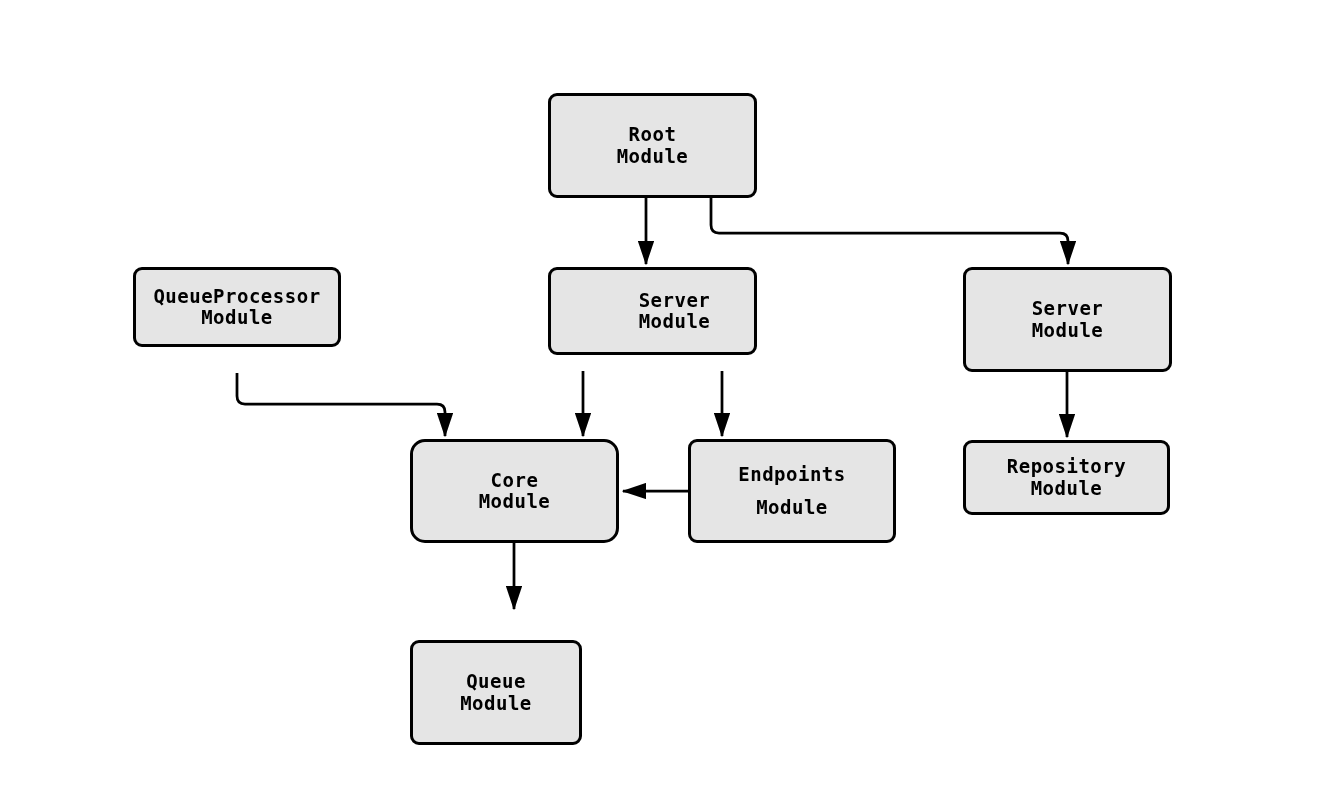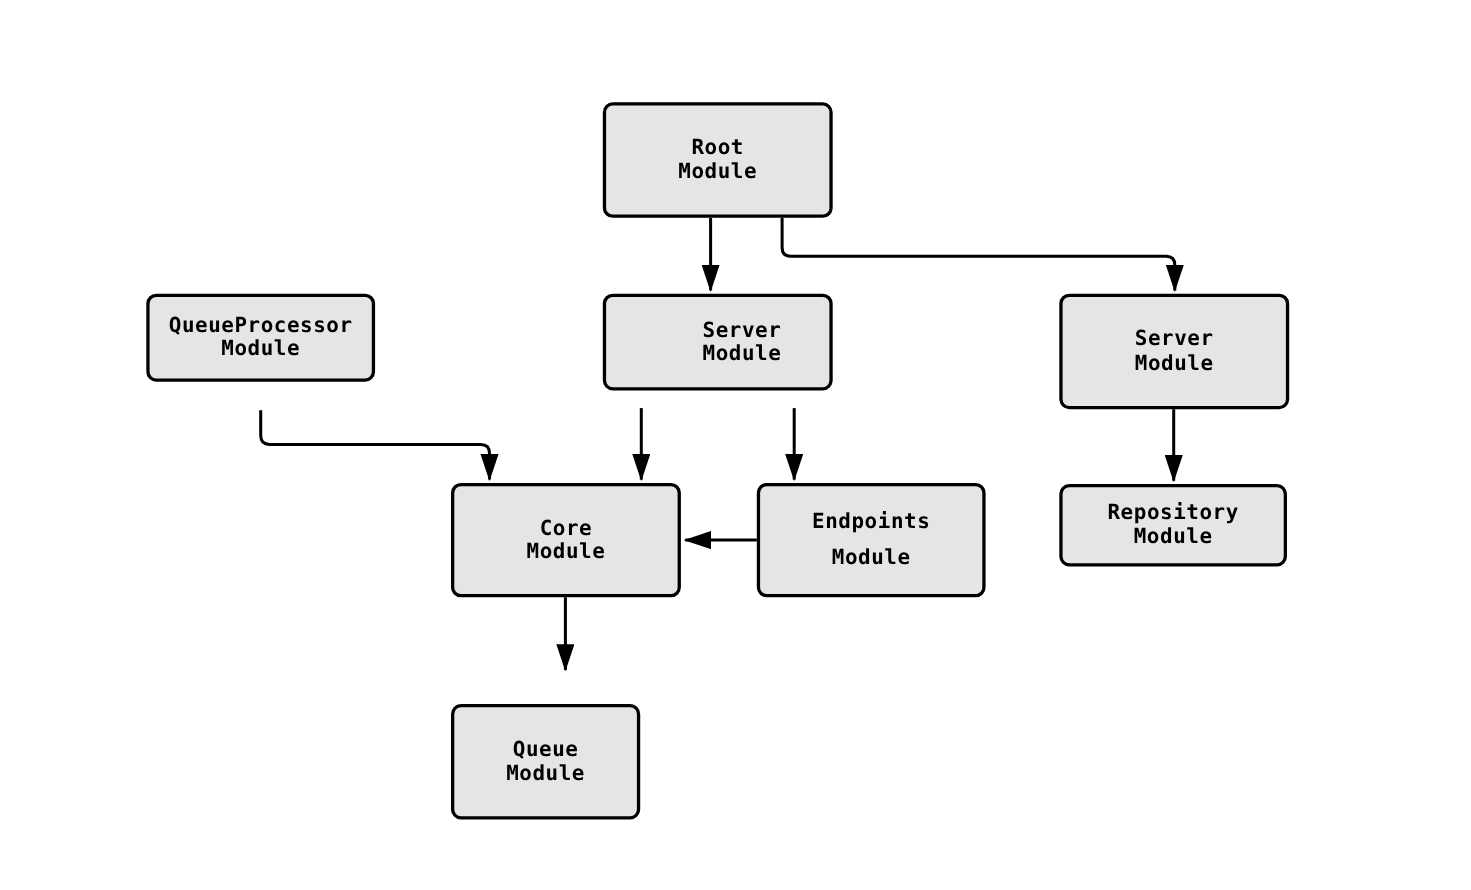--- a/index.html
+++ b/index.html
@@ -88,21 +88,21 @@
   <div class="node" style="left:548px; top:267px; width:209px; height:88px;padding-left:44px;">
     <span>Server</span>
     <span>Module</span>
   </div>
 
   <div class="node" style="left:963px; top:267px; width:209px; height:105px;">
     <span>Server</span>
     <span>Module</span>
   </div>
 
-  <div class="node" style="left:410px; top:439px; width:209px; height:104px;">
+  <div class="node" style="left:410px; top:439px; width:209px; height:104px;border-radius:15px;">
     <span>Core</span>
     <span>Module</span>
   </div>
 
   <div class="node" style="left:688px; top:439px; width:208px; height:104px;gap:11px;">
     <span>Endpoints</span>
     <span>Module</span>
   </div>
 
   <div class="node" style="left:963px; top:440px; width:207px; height:75px;">

